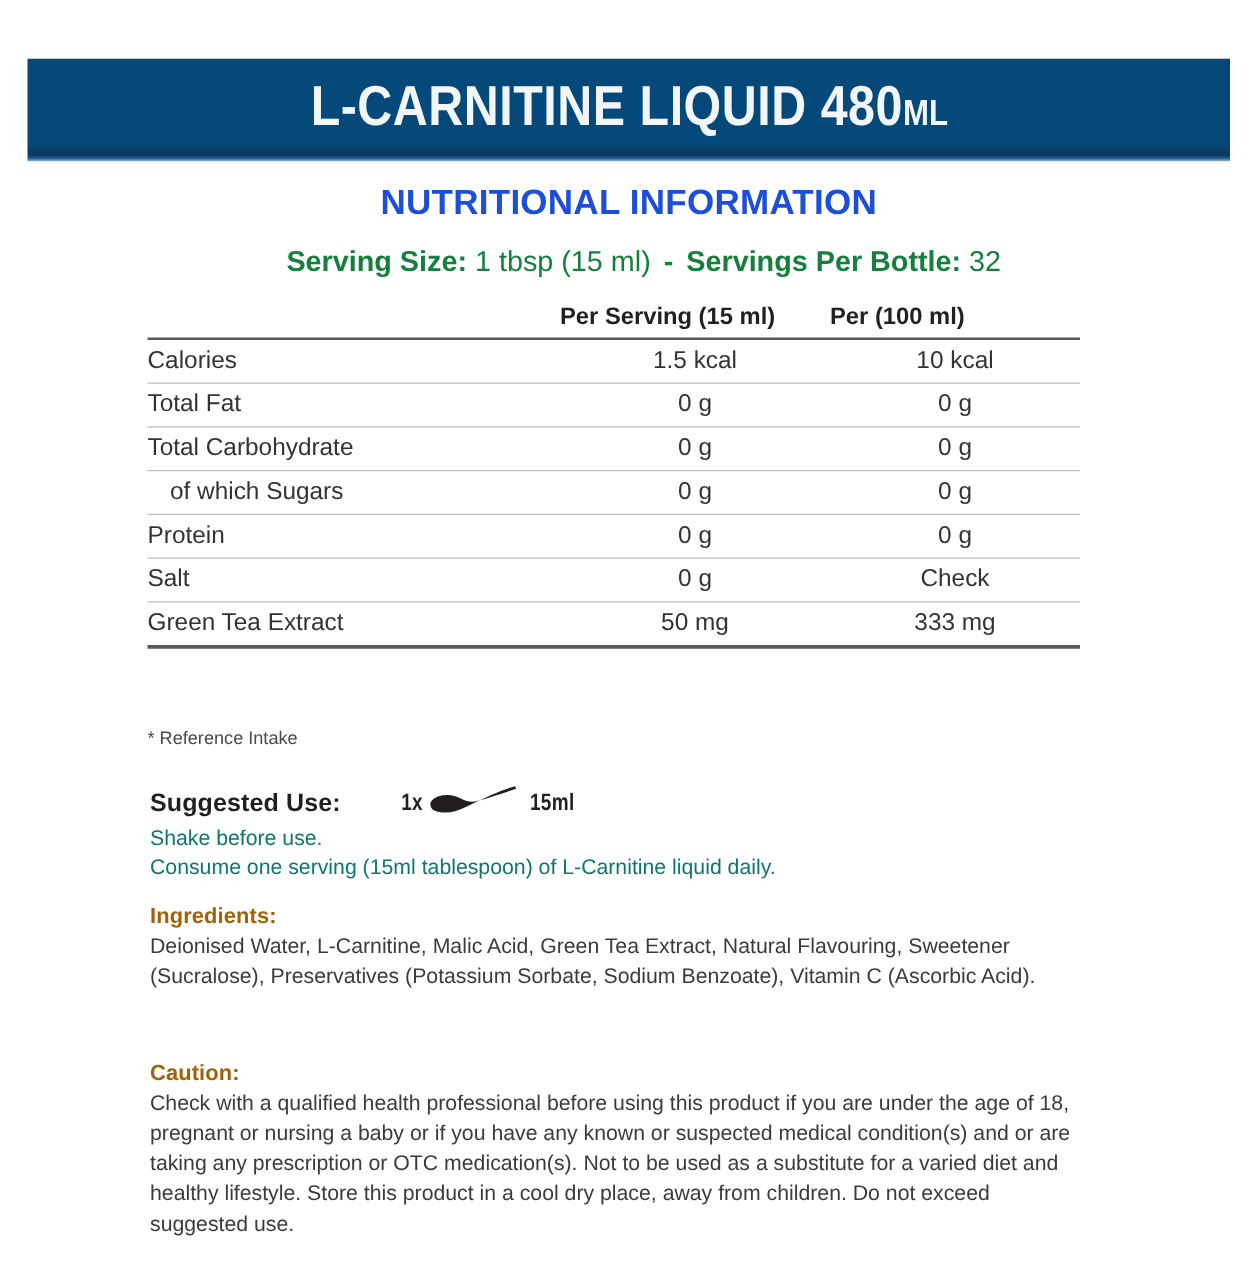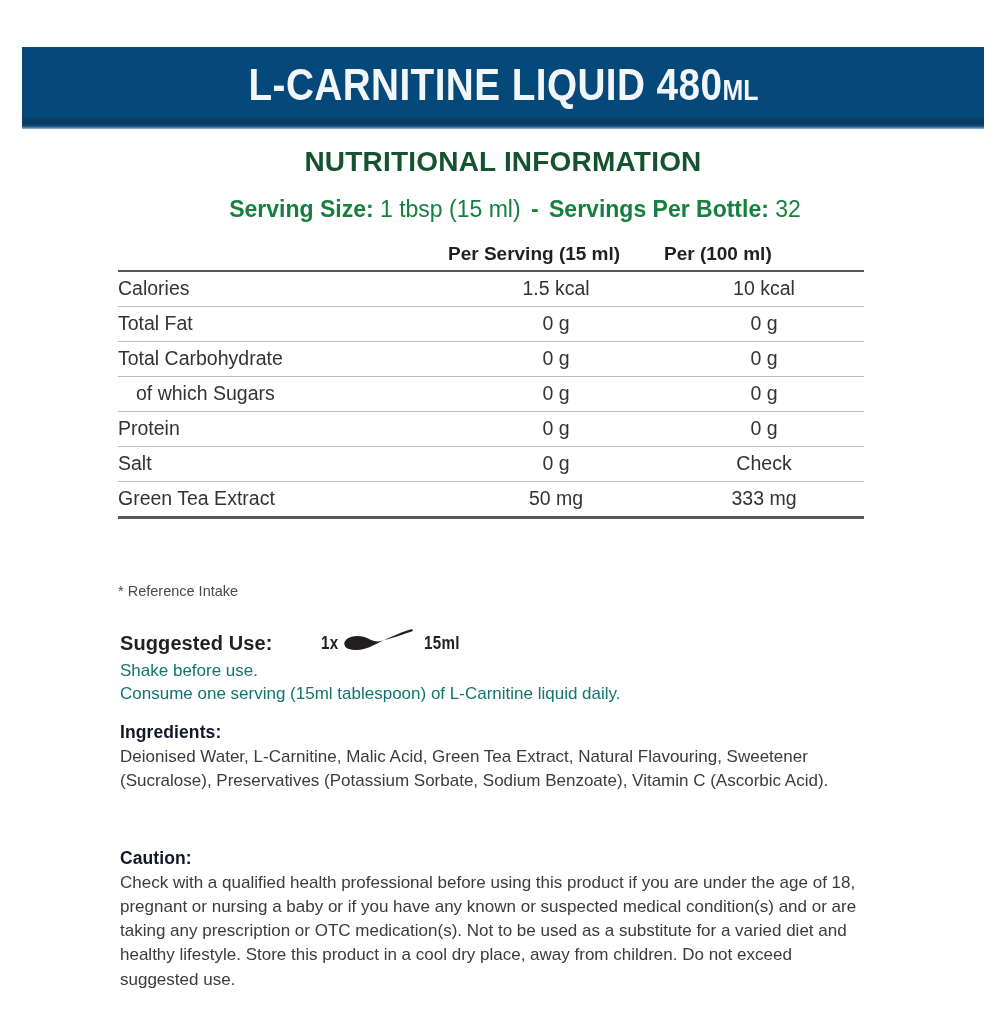--- a/index.html
+++ b/index.html
@@ -60,21 +60,21 @@
   
   .section-heading {
     position: absolute;
     left: 0;
     top: 146px;
     width: 1006px;
     text-align: center;
     font-size: 28px;
     font-weight: bold;
     letter-spacing: 0.2px;
-    color: #14532d;
+    color: #1d4ed8;
   }
 
   .serving-line {
     position: absolute;
     left: 12px;
     top: 196px;
     width: 1006px;
     text-align: center;
     font-size: 23px;
     color: #15803d;
@@ -179,21 +179,21 @@
 
   
   .block {
     position: absolute;
     left: 120px;
     width: 752px;
   }
   .block-title {
     font-size: 17.5px;
     font-weight: bold;
-    color: #0f172a;
+    color: #a16207;
     margin-bottom: 2px;
     letter-spacing: 0.1px;
   }
   .block-body {
     font-size: 17px;
     line-height: 1.42;
     color: #3b3b3b;
     text-align: left;
   }
   #ingredients-block { top: 722px; }

